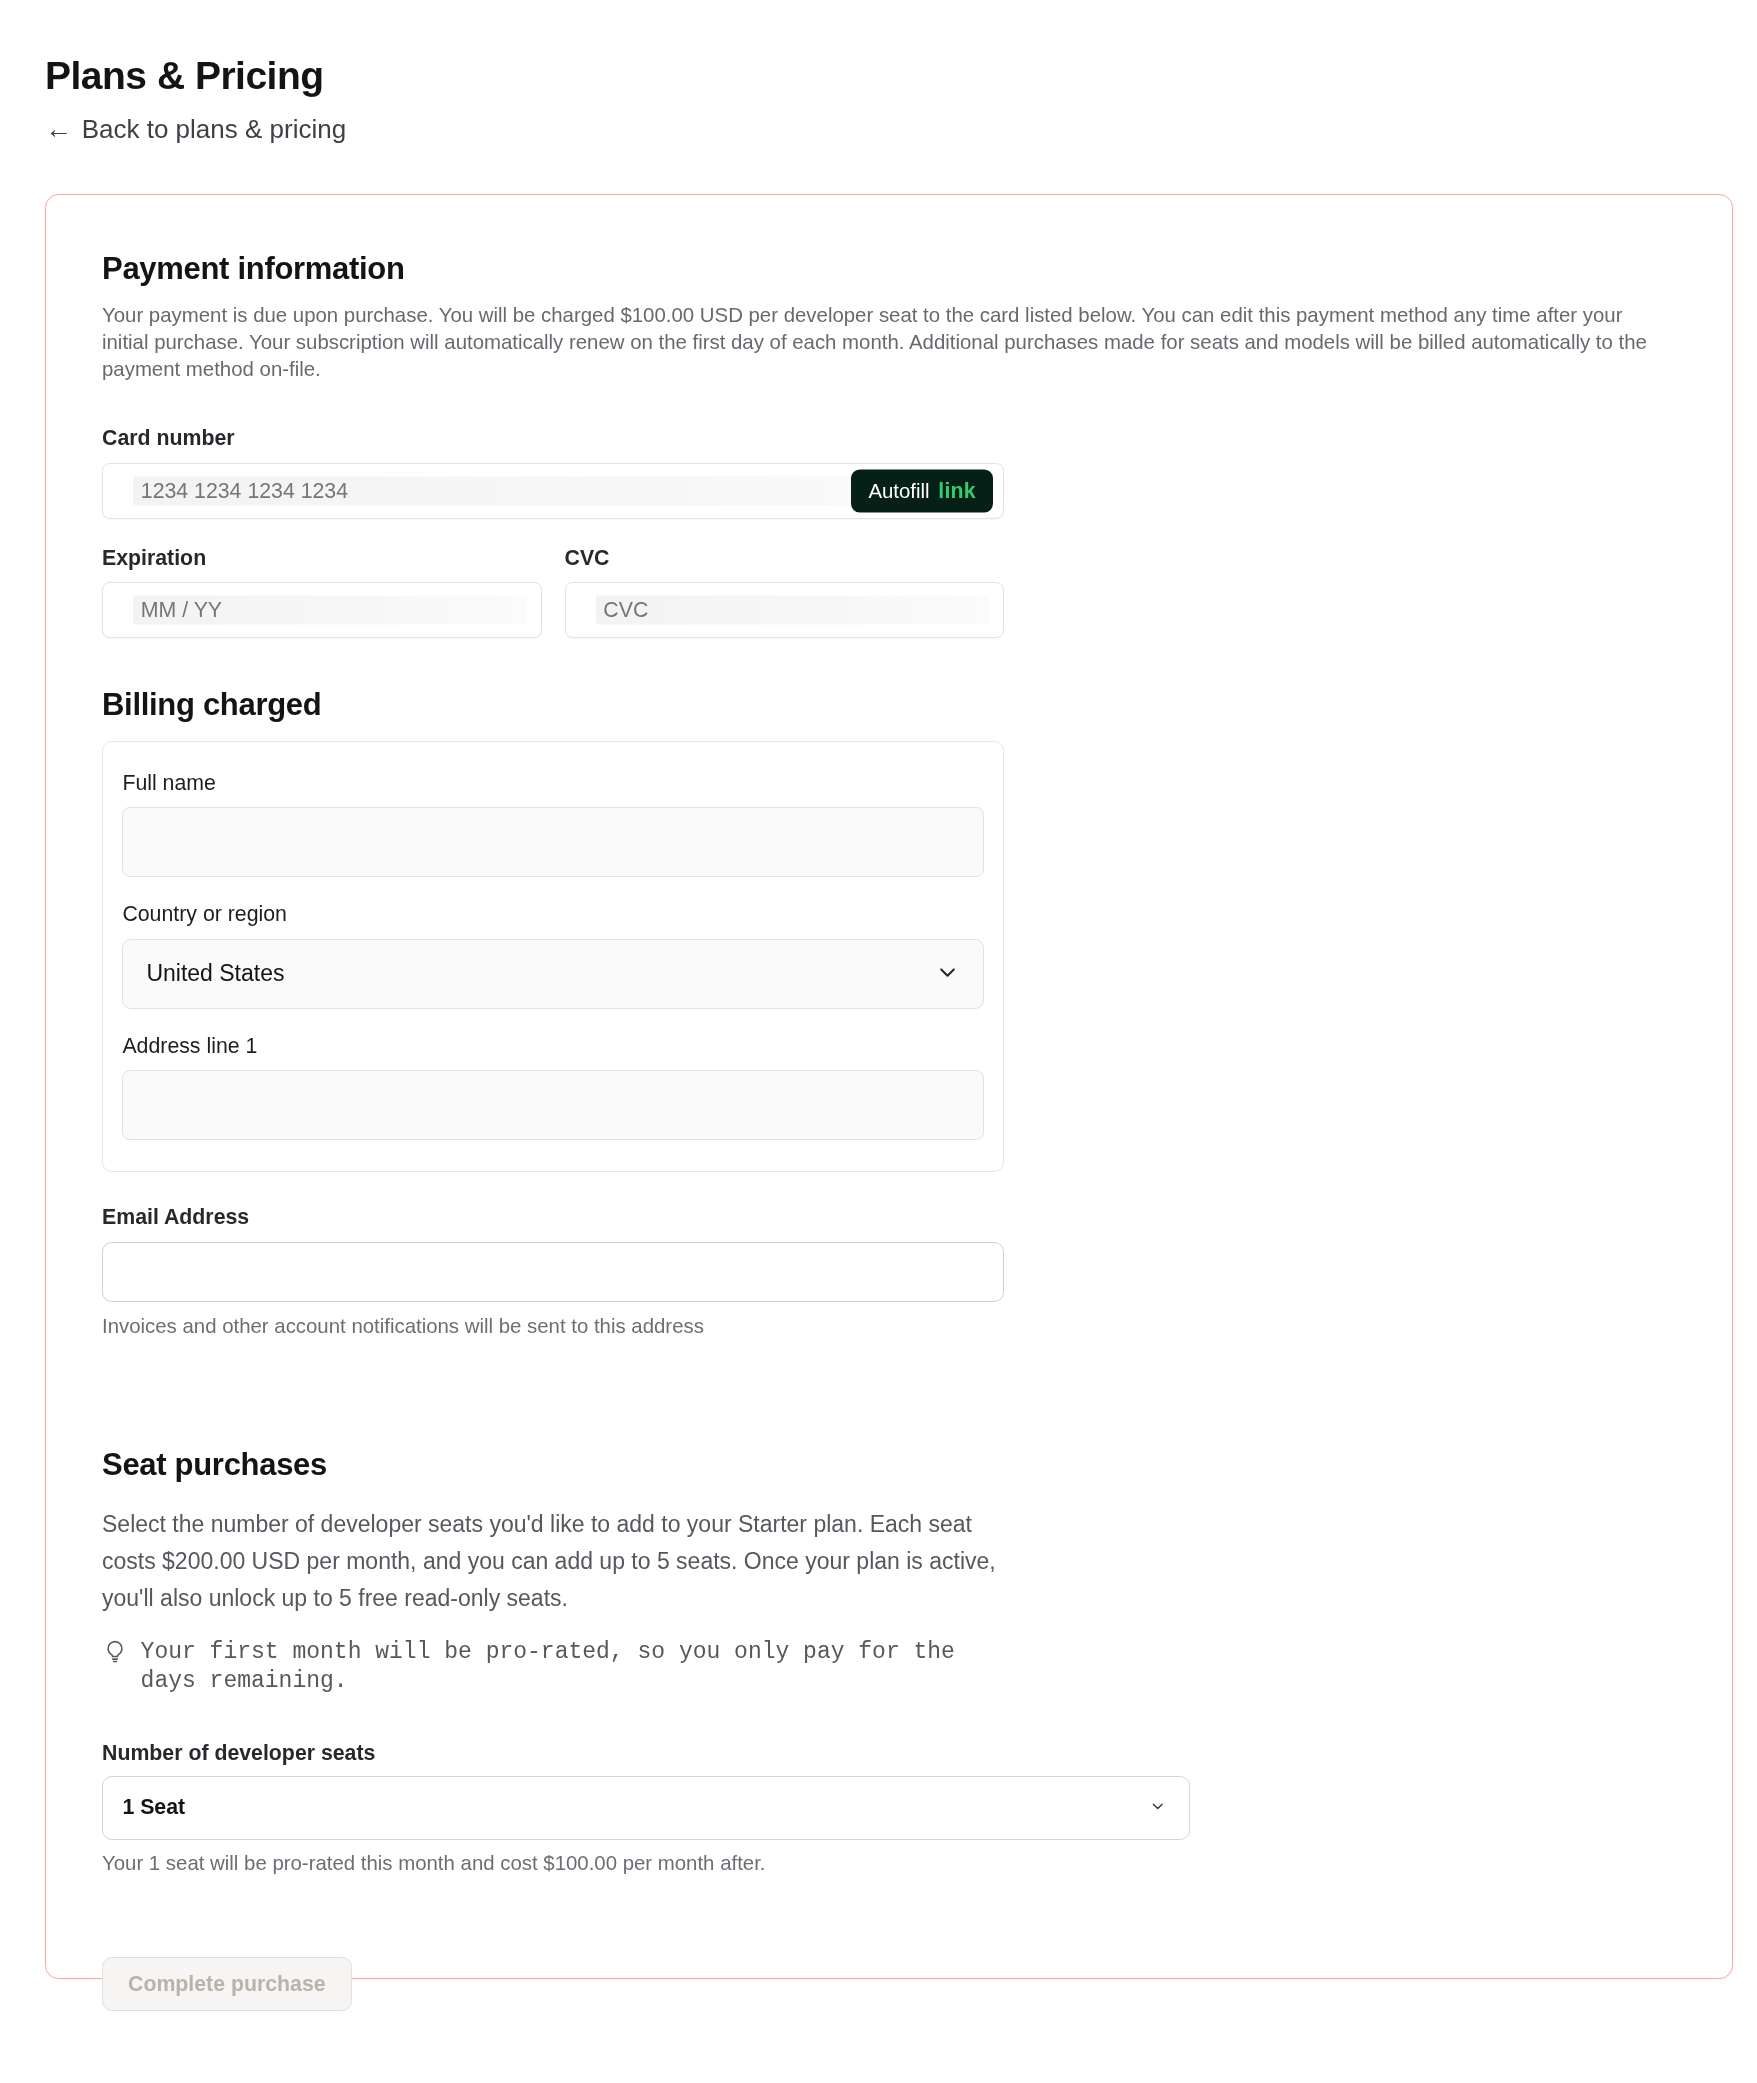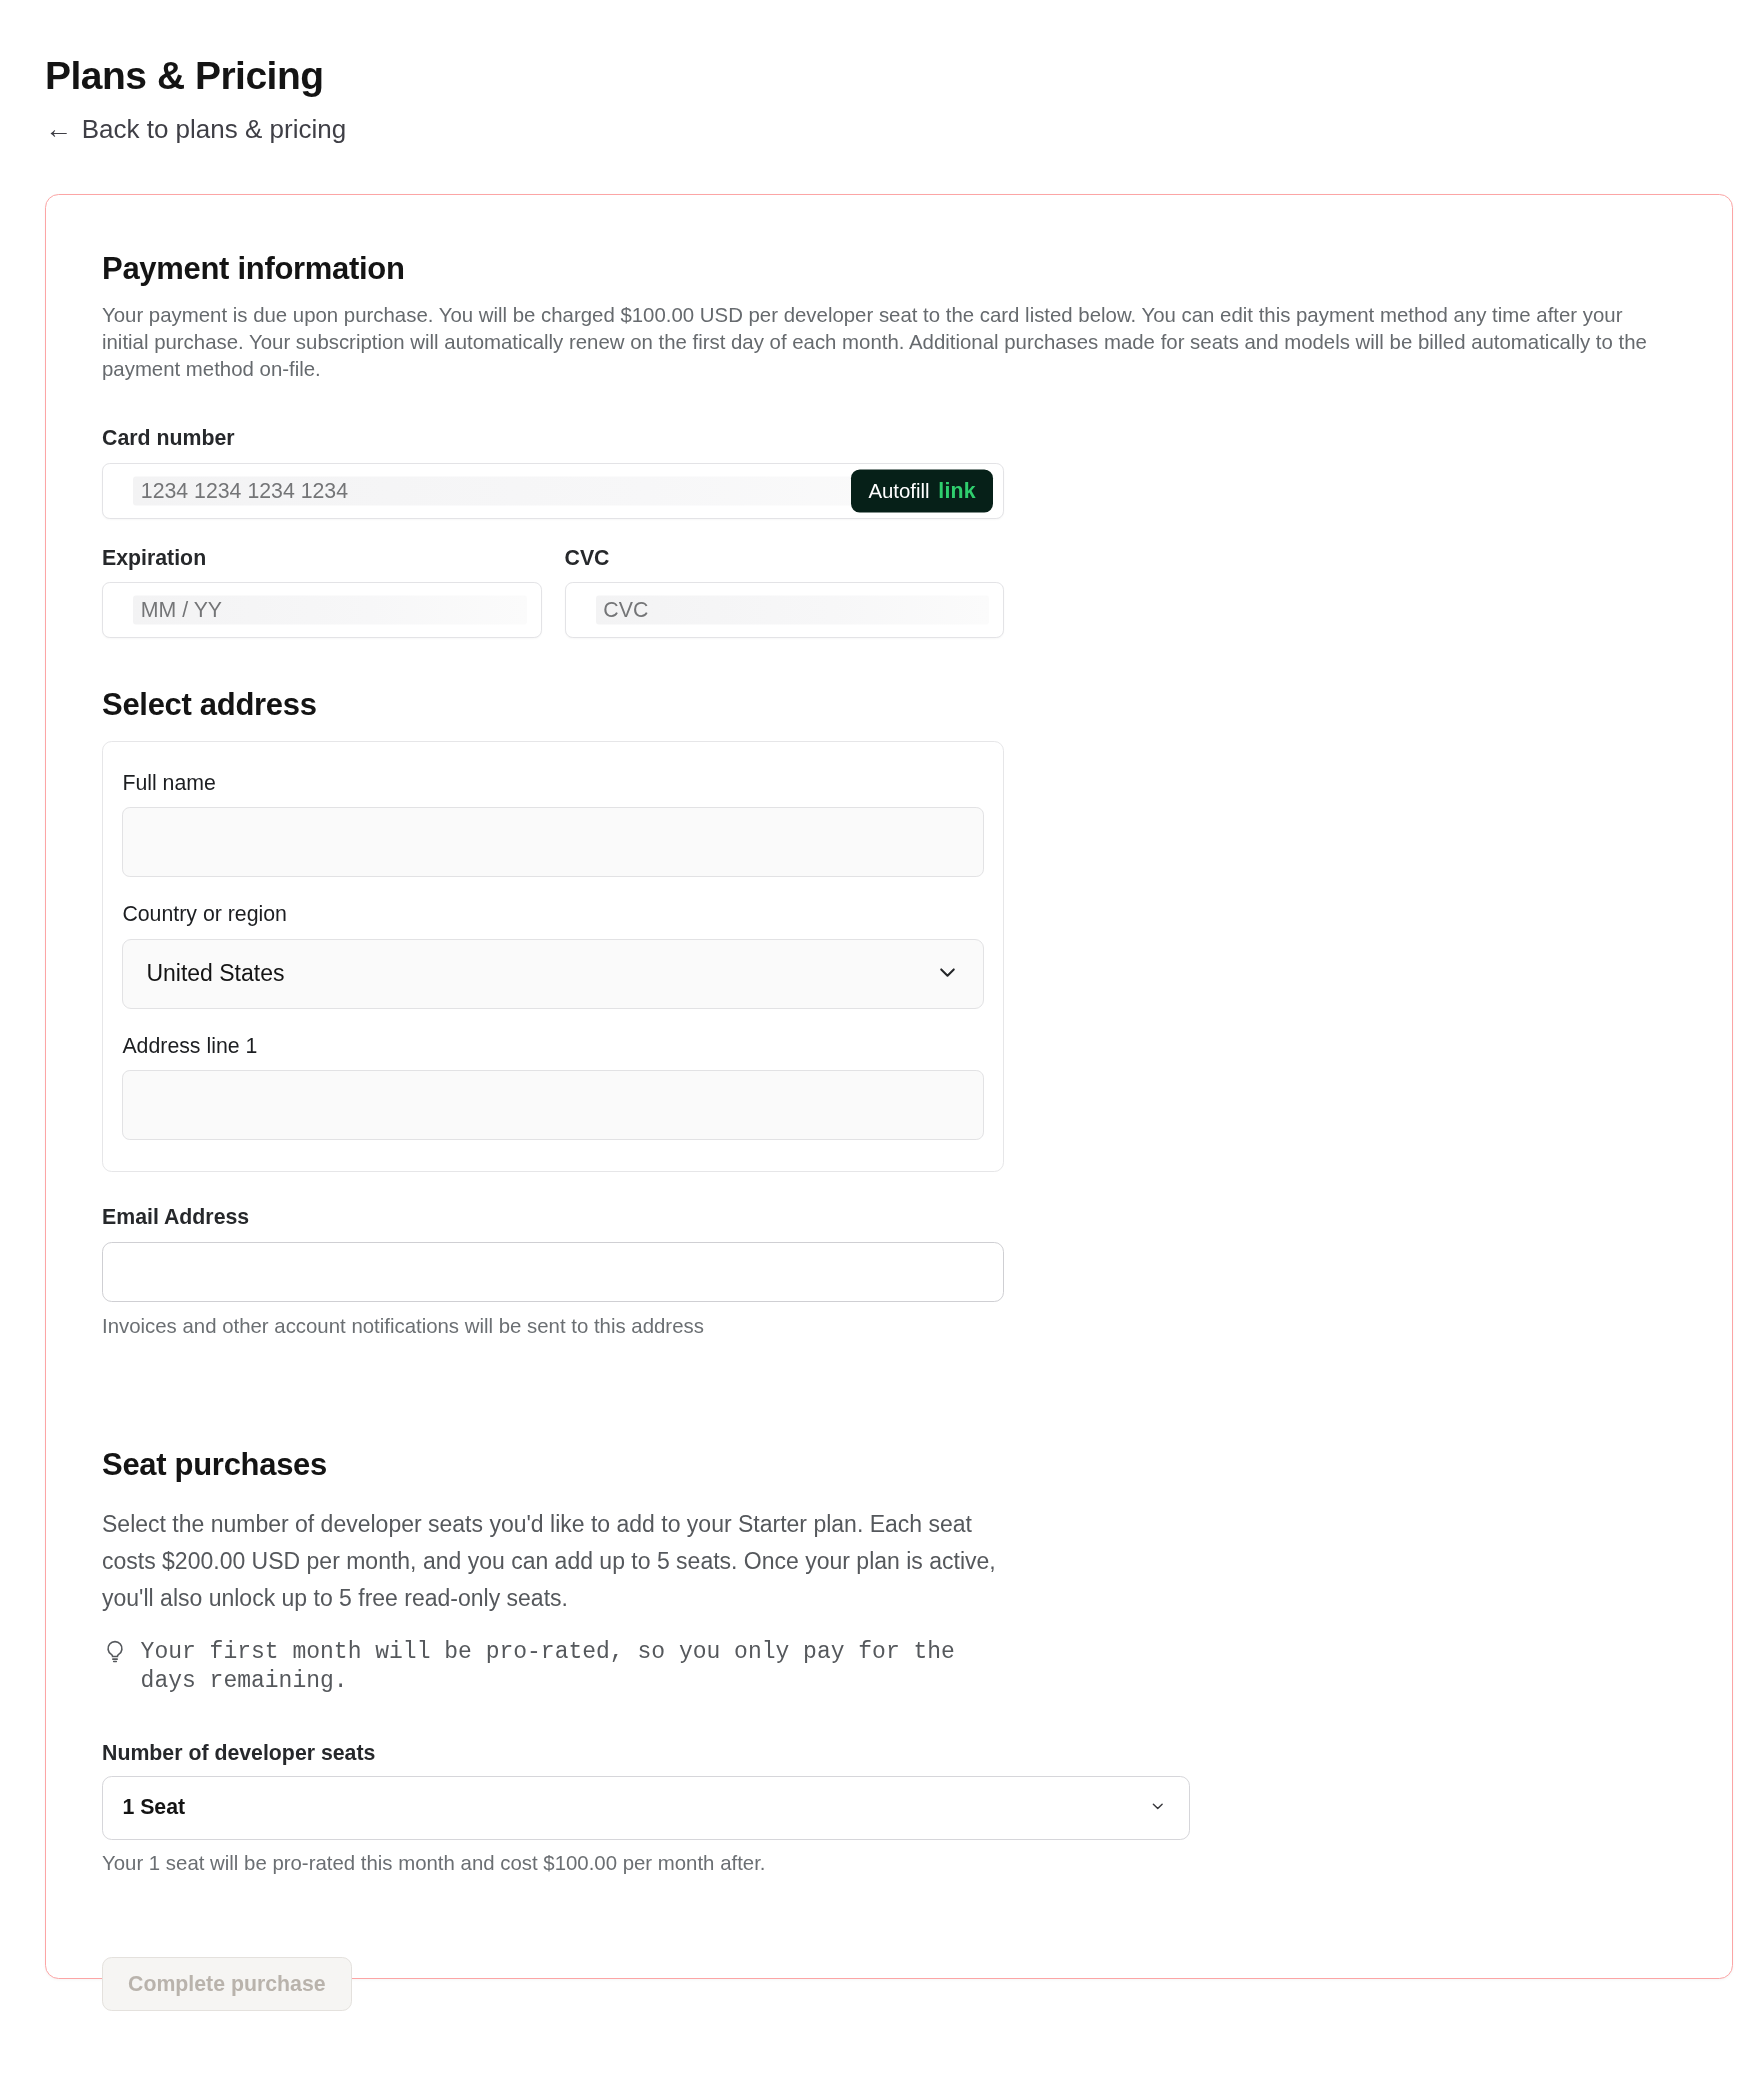--- a/index.html
+++ b/index.html
@@ -187,21 +187,21 @@
         <div class="col">
           <label class="field-label">CVC</label>
           <div class="input-box">
             <div class="shimmer">
               <span class="placeholder">CVC</span>
             </div>
           </div>
         </div>
       </div>
 
-      <h2 class="section billing-heading">Select address</h2>
+      <h2 class="section billing-heading">Billing charged</h2>
 
       <div class="billing-box">
         <label class="field-label regular">Full name</label>
         <div class="inner-input"></div>
 
         <label class="field-label regular mt26">Country or region</label>
         <div class="select-box">
           <span class="select-value">United States</span>
           <span class="chevron">
             <svg width="25" height="25" viewBox="0 0 24 24" fill="none" stroke="#26282b" stroke-width="2" stroke-linecap="round" stroke-linejoin="round">

